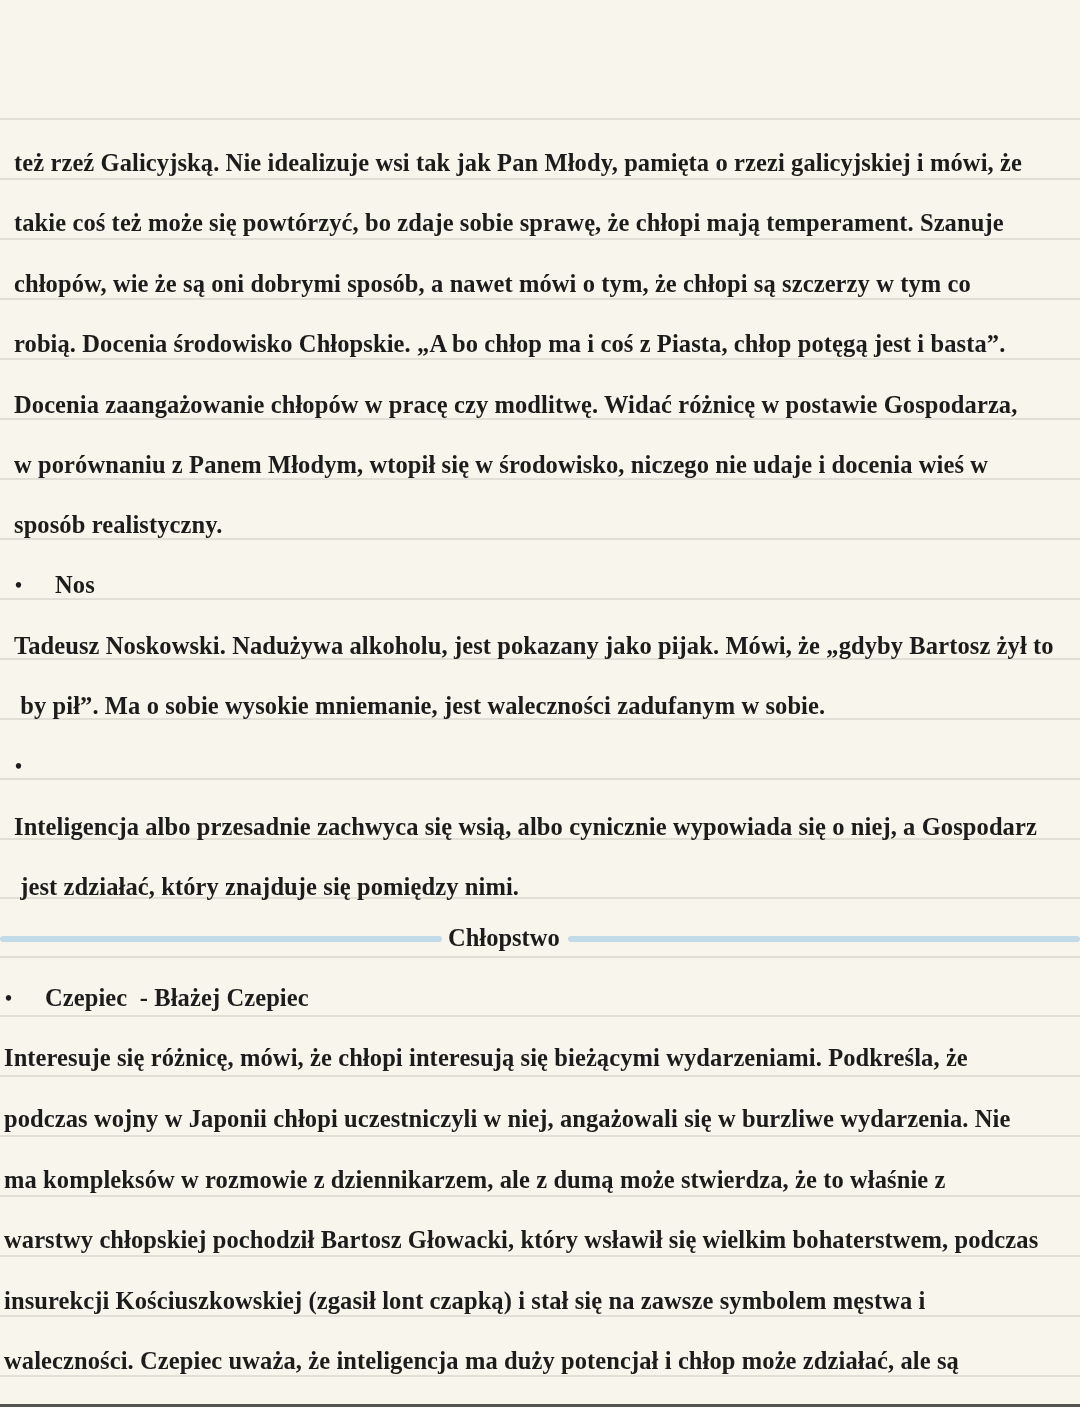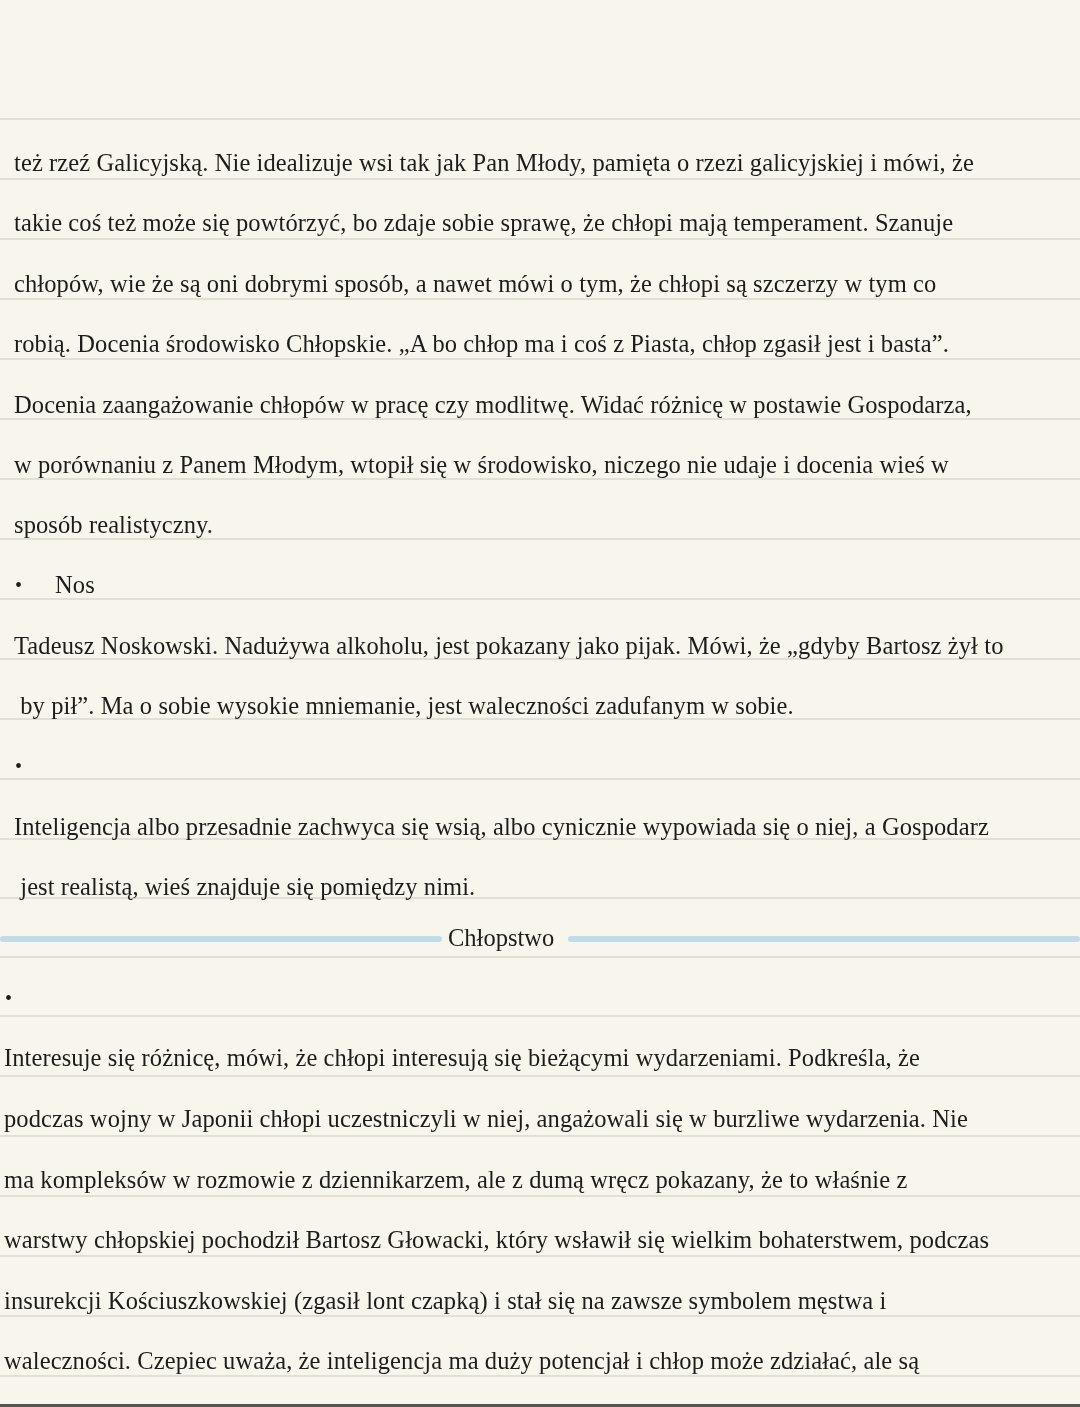--- a/index.html
+++ b/index.html
@@ -13,20 +13,21 @@
     position: relative;
     overflow: hidden;
     font-family: "Liberation Serif", "DejaVu Serif", serif;
     color: #1c1c1c;
   }
   .page {
     position: absolute;
     left: 0; top: 0;
     width: 1080px;
     height: 1142px;
+    font-weight: bold;
   }
   .rule {
     position: absolute;
     left: 0;
     width: 1080px;
     height: 2px;
     background: #e2e0d6;
   }
   .line {
     position: absolute;
@@ -107,21 +108,21 @@
   <div class="line" style="top:133px; left:14px;">
     <span class="txt">też rzeź Galicyjską. Nie idealizuje wsi tak jak Pan Młody, pamięta o rzezi galicyjskiej i mówi, że</span>
   </div>
   <div class="line" style="top:193px; left:14px;">
     <span class="txt">takie coś też może się powtórzyć, bo zdaje sobie sprawę, że chłopi mają temperament. Szanuje</span>
   </div>
   <div class="line" style="top:254px; left:14px;">
     <span class="txt">chłopów, wie że są oni dobrymi sposób, a nawet mówi o tym, że chłopi są szczerzy w tym co</span>
   </div>
   <div class="line" style="top:314px; left:14px;">
-    <span class="txt">robią. Docenia środowisko Chłopskie. „A bo chłop ma i coś z Piasta, chłop zgasił jest i basta”.</span>
+    <span class="txt">robią. Docenia środowisko Chłopskie. „A bo chłop ma i coś z Piasta, chłop potęgą jest i basta”.</span>
   </div>
   <div class="line" style="top:375px; left:14px;">
     <span class="txt">Docenia zaangażowanie chłopów w pracę czy modlitwę. Widać różnicę w postawie Gospodarza,</span>
   </div>
   <div class="line" style="top:435px; left:14px;">
     <span class="txt">w porównaniu z Panem Młodym, wtopił się w środowisko, niczego nie udaje i docenia wieś w</span>
   </div>
   <div class="line" style="top:495px; left:14px;">
     <span class="txt">sposób realistyczny.</span>
   </div>
@@ -139,41 +140,42 @@
   </div>
 
   <div class="line bullet-line" style="top:736px;">
     <span class="dot" style="left:15px;">•</span>
   </div>
 
   <div class="line" style="top:797px; left:14px;">
     <span class="txt">Inteligencja albo przesadnie zachwyca się wsią, albo cynicznie wypowiada się o niej, a Gospodarz</span>
   </div>
   <div class="line" style="top:857px; left:14px;">
-    <span class="txt" style="white-space:pre;"> jest realistą, wieś znajduje się pomiędzy nimi.</span>
+    <span class="txt" style="white-space:pre;"> jest zdziałać, który znajduje się pomiędzy nimi.</span>
   </div>
 
   <div class="divider">
     <div class="bar left"></div>
     <span class="heading">Chłopstwo</span>
     <div class="bar right"></div>
   </div>
 
   <div class="line bullet-line" style="top:968px;">
     <span class="dot" style="left:5px;">•</span>
+    <span class="txt" style="position:absolute; left:45px; white-space:pre;">Czepiec  - Błażej Czepiec</span>
   </div>
 
   <div class="line" style="top:1028px; left:4px;">
     <span class="txt">Interesuje się różnicę, mówi, że chłopi interesują się bieżącymi wydarzeniami. Podkreśla, że</span>
   </div>
   <div class="line" style="top:1089px; left:4px;">
     <span class="txt">podczas wojny w Japonii chłopi uczestniczyli w niej, angażowali się w burzliwe wydarzenia. Nie</span>
   </div>
   <div class="line" style="top:1150px; left:4px;">
-    <span class="txt">ma kompleksów w rozmowie z dziennikarzem, ale z dumą wręcz pokazany, że to właśnie z</span>
+    <span class="txt">ma kompleksów w rozmowie z dziennikarzem, ale z dumą może stwierdza, że to właśnie z</span>
   </div>
   <div class="line" style="top:1210px; left:4px;">
     <span class="txt">warstwy chłopskiej pochodził Bartosz Głowacki, który wsławił się wielkim bohaterstwem, podczas</span>
   </div>
   <div class="line" style="top:1271px; left:4px;">
     <span class="txt">insurekcji Kościuszkowskiej (zgasił lont czapką) i stał się na zawsze symbolem męstwa i</span>
   </div>
   <div class="line" style="top:1331px; left:4px;">
     <span class="txt">waleczności. Czepiec uważa, że inteligencja ma duży potencjał i chłop może zdziałać, ale są</span>
   </div>

